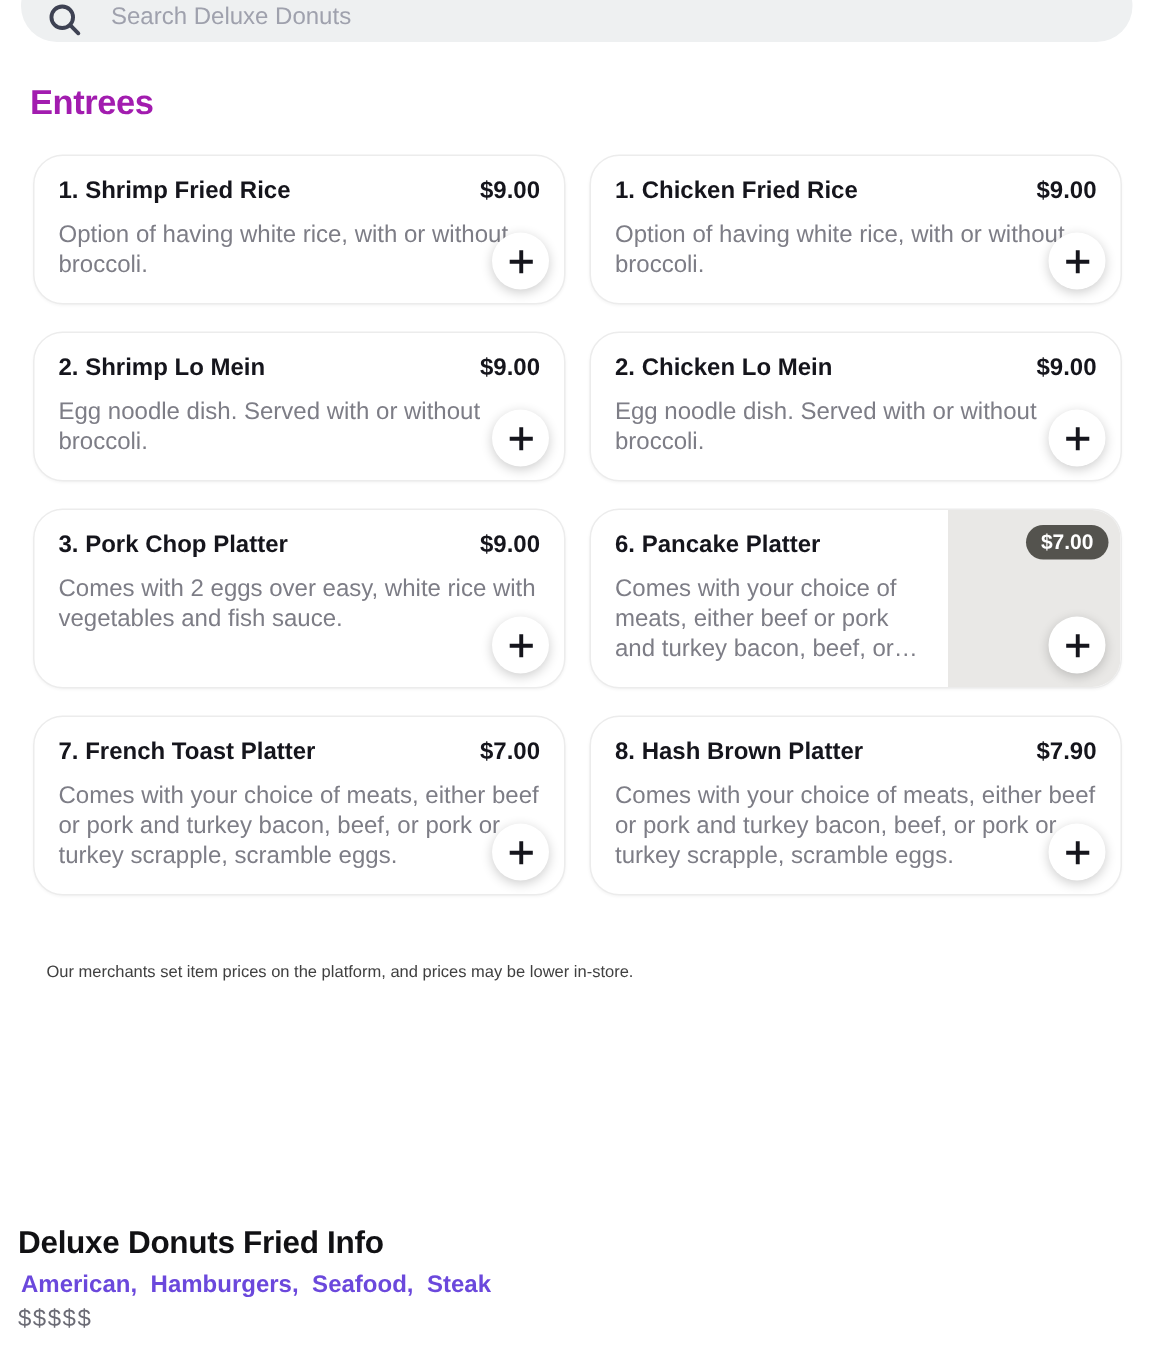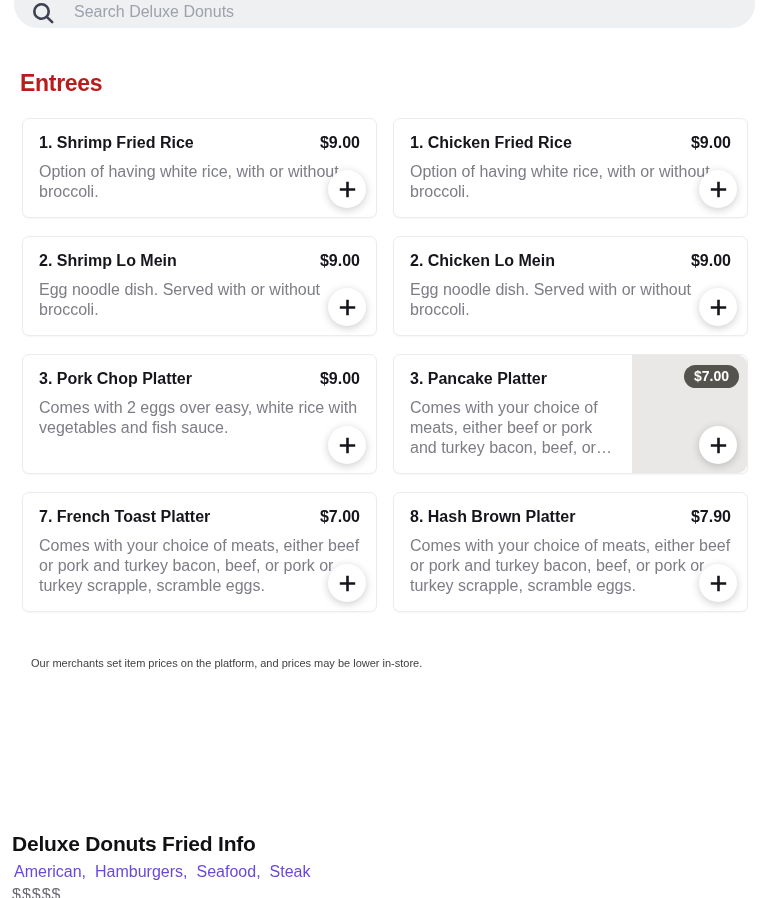--- a/index.html
+++ b/index.html
@@ -33,37 +33,37 @@
     font-size:16px;
     color:#3e4253;
     margin-left:16px;
     margin-bottom:3px;
     width:600px;
   }
   .search-input::placeholder{color:#9fa1ad;}
   
   .content{position:absolute;top:0;left:0;width:770px;box-sizing:border-box;padding-top:54px;}
   h1.section-title{
-    margin:15px 0 0 20px;
+    margin:0 0 0 20px;
     font-size:23px;line-height:28px;
     font-weight:800;
     letter-spacing:-0.3px;
-    color:#b91c1c;
+    color:#a21caf;
   }
   .grid{
     margin:21px 22px 0 22px;
     display:grid;
     grid-template-columns:1fr 1fr;
     gap:18px 16px;
   }
   .card{
     position:relative;
     background:#fff;
     border:1px solid #ececec;
-    border-radius:7px;
+    border-radius:20px;
     box-shadow:0 1px 2px rgba(0,0,0,0.04);
     box-sizing:border-box;
     padding:14px 16px 15px 16px;
     min-height:98px;
     overflow:hidden;
     cursor:pointer;
     text-align:left;
   }
   .card-top{display:flex;justify-content:space-between;align-items:baseline;}
   .item-name{
@@ -131,21 +131,21 @@
   }
   
   .footer{margin:160px 0 0 12px;}
   .footer-title{
     margin:0;
     font-size:21px;line-height:24px;
     font-weight:800;
     letter-spacing:-0.2px;
     color:#111114;
   }
-  .categories{margin:7px 0 0 2px;font-size:16px;line-height:18px;}
+  .categories{margin:7px 0 0 2px;font-size:16px;line-height:18px;font-weight:bold;}
   .category-link{
     color:#6b48dc;
     text-decoration:none;
     margin-right:9px;
     cursor:pointer;
   }
   .price-level{
     margin:5px 0 0 0;
     font-size:16px;
     color:#6b6b75;
@@ -243,21 +243,21 @@
     <button class="add-btn">
       <svg width="21" height="21" viewBox="0 0 21 21" fill="none">
         <path d="M10.5 2.8v15.4M2.8 10.5h15.4" stroke="#15151c" stroke-width="2.6"></path>
       </svg>
     </button>
   </article>
 
   <article class="card has-image">
     <div class="card-body">
       <div class="card-top">
-        <h3 class="item-name">3. Pancake Platter</h3>
+        <h3 class="item-name">6. Pancake Platter</h3>
 
       </div>
       <p class="item-desc">Comes with your choice of meats, either beef or pork and turkey bacon, beef, or pork o...</p>
     </div>
     <div class="item-image">
       <span class="price-badge">$7.00</span>
     </div>
     <button class="add-btn">
       <svg width="21" height="21" viewBox="0 0 21 21" fill="none">
         <path d="M10.5 2.8v15.4M2.8 10.5h15.4" stroke="#15151c" stroke-width="2.6"></path>

